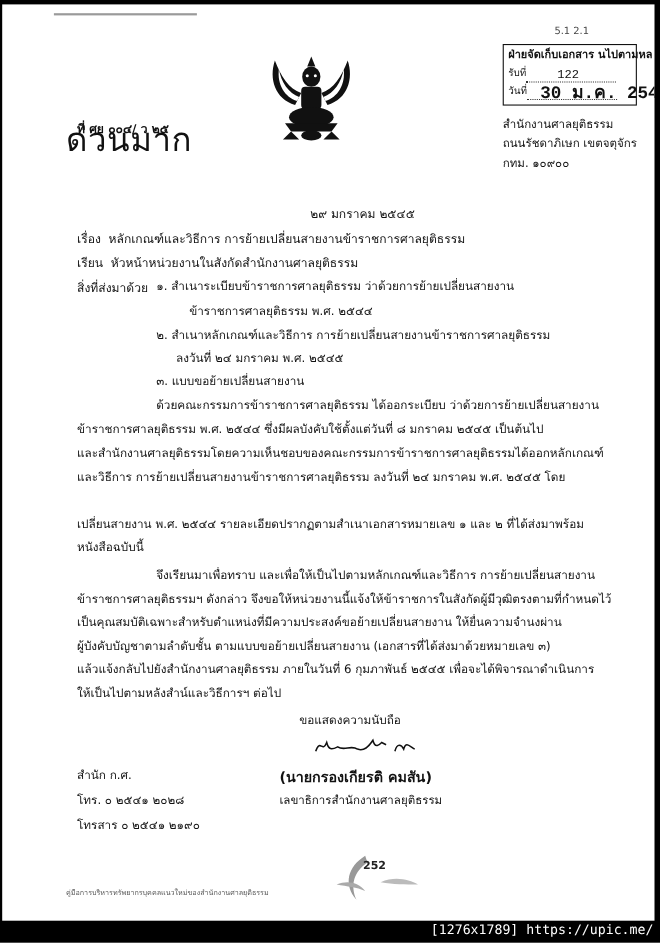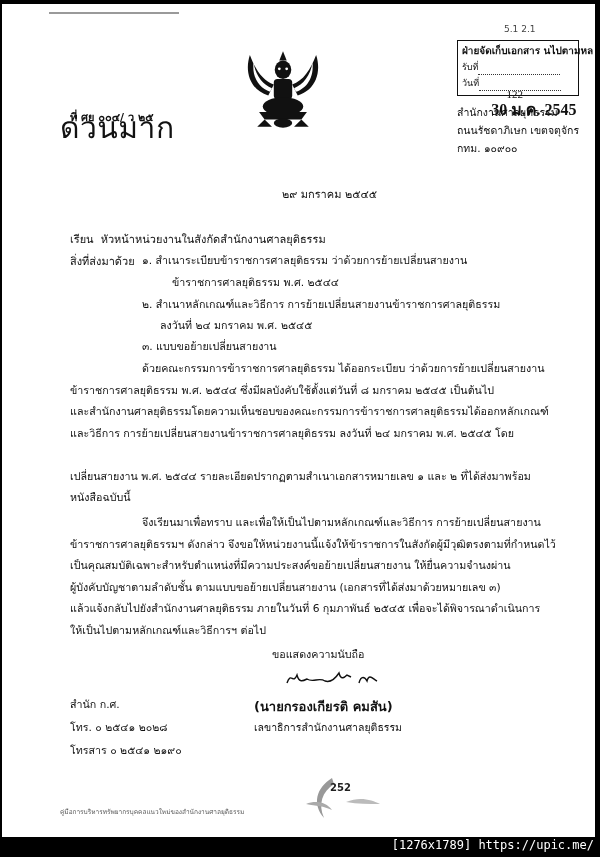--- a/index.html
+++ b/index.html
@@ -17,21 +17,21 @@
   .refno { left:68px; top:104px; font-size:11px; font-weight:bold; }
   .garuda { left:235px; top:40px; width:92px; height:92px; }
   .stamp-code { left:502px; top:20px; font-size:9px; color:#444; }
   .stamp {
     position:absolute; left:455px; top:36px; width:122px; height:56px;
     border:1.5px solid #111; font-size:10px; font-weight:bold; padding:2px 4px; box-sizing:border-box;
   }
   .stamp .row { position:relative; height:16px; line-height:16px; white-space:nowrap; }
   .stamp .lbl { font-size:9px; font-weight:normal; }
   .stamp .dots { display:inline-block; width:82px; border-bottom:1px dotted #333; height:11px; vertical-align:bottom; position:relative; }
-  .stamp .val { position:absolute; left:28px; top:-2px; font-family:Liberation Serif, serif; font-size:11px; font-weight:normal;margin-top:25px; }
+  .stamp .val { position:absolute; left:28px; top:-2px; font-family:Liberation Mono, monospace; font-size:11px; font-weight:normal; }
   .stamp .val.b { font-weight:bold; left:12px; font-size:16px; }
   .addr { left:455px; font-size:10.5px;text-align:right; }
   .date { left:280px; top:181px; font-size:11px; }
   .line { left:68px; font-size:11px; }
   .body { font-size:10.7px; }
   .sig-img { left:283px; top:661px; width:100px; height:26px; }
   .logo { left:300px; top:770px; width:80px; height:50px; }
   .logo-num { left:328px; top:778px; font-size:10px; font-weight:bold; color:#222; }
   .tiny { left:58px; top:803px; font-size:6.5px; color:#555; }
   .watermark { position:absolute; right:6px; top:838px; color:#fff; font-family:"DejaVu Sans Mono", monospace; font-size:12px; }
@@ -75,20 +75,21 @@
       <span class="lbl">วันที่</span><span class="dots"><span class="val b">30 ม.ค. 2545</span></span>
     </div>
   </div>
 
   <div class="abs addr" style="top:100px">สำนักงานศาลยุติธรรม</div>
   <div class="abs addr" style="top:118px">ถนนรัชดาภิเษก เขตจตุจักร</div>
   <div class="abs addr" style="top:136px">กทม. ๑๐๙๐๐</div>
 
   <div class="abs date">๒๙  มกราคม  ๒๕๔๕</div>
 
+  <div class="abs line" style="top:204px"><span>เรื่อง</span>&nbsp;&nbsp;<span>หลักเกณฑ์และวิธีการ การย้ายเปลี่ยนสายงานข้าราชการศาลยุติธรรม</span></div>
   <div class="abs line" style="top:226px"><span>เรียน</span>&nbsp;&nbsp;<span>หัวหน้าหน่วยงานในสังกัดสำนักงานศาลยุติธรรม</span></div>
 
   <div class="abs line" style="top:248px">สิ่งที่ส่งมาด้วย</div>
   <div class="abs body" style="left:140px;top:248px">๑. สำเนาระเบียบข้าราชการศาลยุติธรรม ว่าด้วยการย้ายเปลี่ยนสายงาน</div>
   <div class="abs body" style="left:170px;top:270px">ข้าราชการศาลยุติธรรม  พ.ศ. ๒๕๔๔</div>
   <div class="abs body" style="left:140px;top:292px">๒. สำเนาหลักเกณฑ์และวิธีการ  การย้ายเปลี่ยนสายงานข้าราชการศาลยุติธรรม</div>
   <div class="abs body" style="left:158px;top:313px">ลงวันที่  ๒๔  มกราคม  พ.ศ. ๒๕๔๕</div>
   <div class="abs body" style="left:140px;top:334px">๓. แบบขอย้ายเปลี่ยนสายงาน</div>
 
   <div class="abs body" style="left:140px;top:356px">ด้วยคณะกรรมการข้าราชการศาลยุติธรรม ได้ออกระเบียบ ว่าด้วยการย้ายเปลี่ยนสายงาน</div>
@@ -96,21 +97,21 @@
   <div class="abs body" style="left:68px;top:399px">และสำนักงานศาลยุติธรรมโดยความเห็นชอบของคณะกรรมการข้าราชการศาลยุติธรรมได้ออกหลักเกณฑ์</div>
   <div class="abs body" style="left:68px;top:421px">และวิธีการ การย้ายเปลี่ยนสายงานข้าราชการศาลยุติธรรม  ลงวันที่  ๒๔  มกราคม พ.ศ. ๒๕๔๕  โดย</div>
   <div class="abs body" style="left:68px;top:464px">เปลี่ยนสายงาน พ.ศ. ๒๕๔๔ รายละเอียดปรากฏตามสำเนาเอกสารหมายเลข ๑ และ ๒ ที่ได้ส่งมาพร้อม</div>
   <div class="abs body" style="left:68px;top:485px">หนังสือฉบับนี้</div>
 
   <div class="abs body" style="left:140px;top:510px">จึงเรียนมาเพื่อทราบ และเพื่อให้เป็นไปตามหลักเกณฑ์และวิธีการ การย้ายเปลี่ยนสายงาน</div>
   <div class="abs body" style="left:68px;top:553px">เป็นคุณสมบัติเฉพาะสำหรับตำแหน่งที่มีความประสงค์ขอย้ายเปลี่ยนสายงาน  ให้ยื่นความจำนงผ่าน</div>
   <div class="abs body" style="left:68px;top:532px">ข้าราชการศาลยุติธรรมฯ ดังกล่าว จึงขอให้หน่วยงานนี้แจ้งให้ข้าราชการในสังกัดผู้มีวุฒิตรงตามที่กำหนดไว้</div>
   <div class="abs body" style="left:68px;top:575px">ผู้บังคับบัญชาตามลำดับชั้น  ตามแบบขอย้ายเปลี่ยนสายงาน  (เอกสารที่ได้ส่งมาด้วยหมายเลข  ๓)</div>
   <div class="abs body" style="left:68px;top:596px">แล้วแจ้งกลับไปยังสำนักงานศาลยุติธรรม ภายในวันที่  6 กุมภาพันธ์ ๒๕๔๕ เพื่อจะได้พิจารณาดำเนินการ</div>
-  <div class="abs body" style="left:68px;top:618px">ให้เป็นไปตามหลักเกณฑ์และวิธีการฯ ต่อไป</div>
+  <div class="abs body" style="left:68px;top:618px">ให้เป็นไปตามหลังสำน์และวิธีการฯ ต่อไป</div>
 
   <div class="abs body" style="left:270px;top:642px">ขอแสดงความนับถือ</div>
   <svg class="abs sig-img" viewBox="0 0 100 26">
     <path d="M2 18 C6 6 8 20 12 10 C14 18 18 16 22 14 C28 18 34 12 40 16 C46 18 50 14 54 8 C56 16 60 12 62 10 L66 12 M74 18 C76 10 80 12 82 16 C84 8 88 14 92 16" fill="none" stroke="#111" stroke-width="1.4"></path>
   </svg>
   <div class="abs" style="left:252px;top:692px;font-size:13px;font-weight:bold">(นายกรองเกียรติ  คมสัน)</div>
   <div class="abs" style="left:252px;top:715px;font-size:10.5px">เลขาธิการสำนักงานศาลยุติธรรม</div>
 
   <div class="abs body" style="left:68px;top:692px">สำนัก ก.ศ.</div>
   <div class="abs body" style="left:68px;top:715px">โทร. ๐ ๒๕๔๑ ๒๐๒๘</div>

